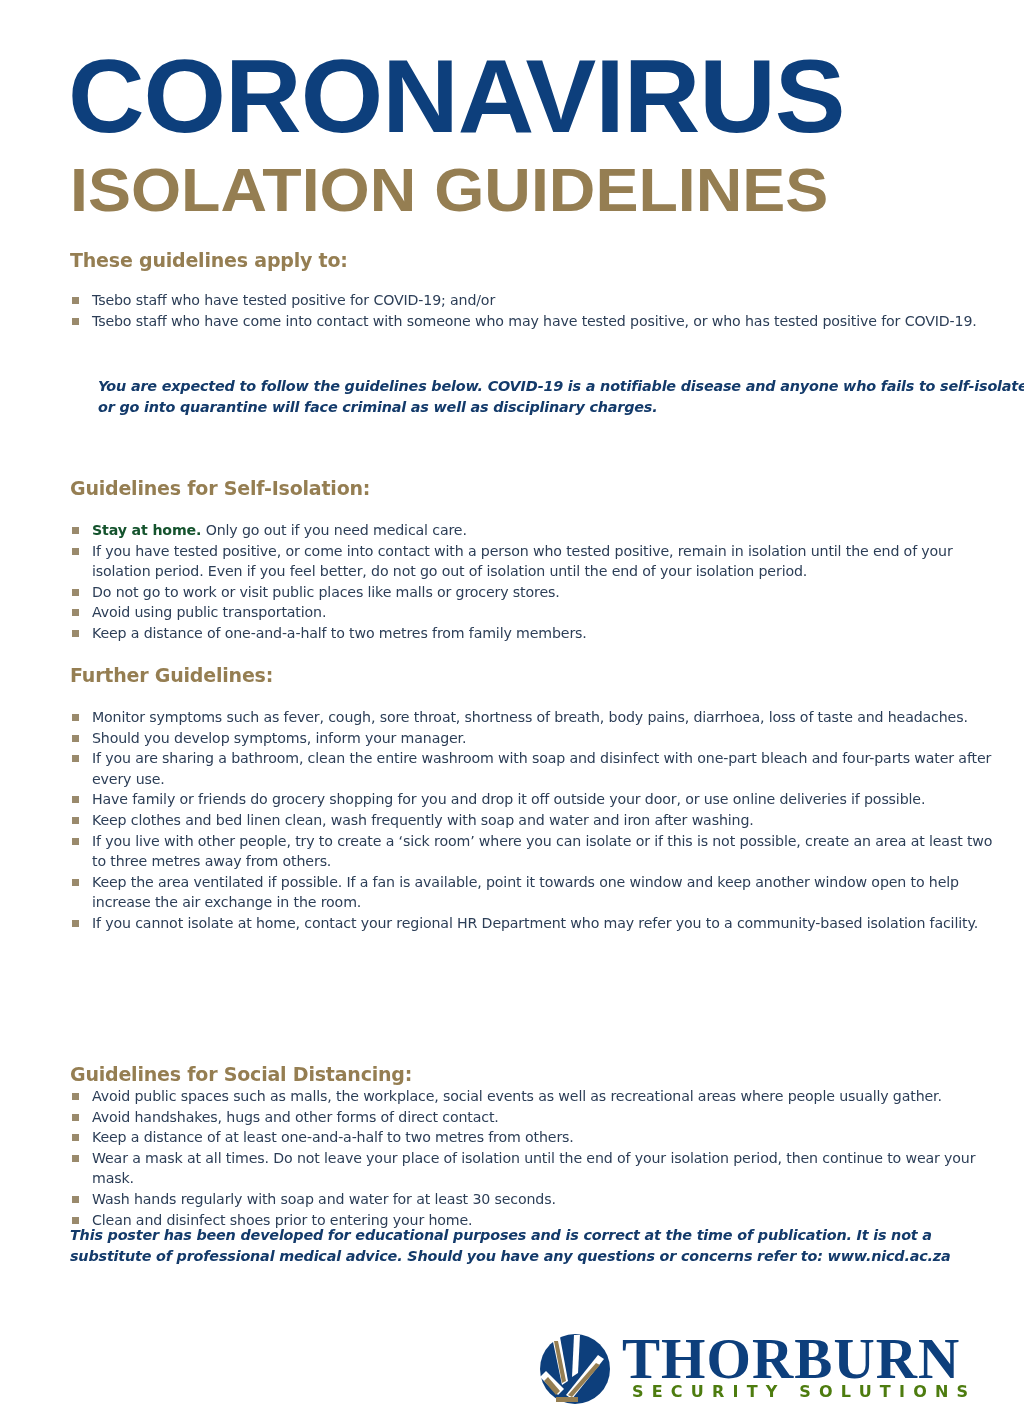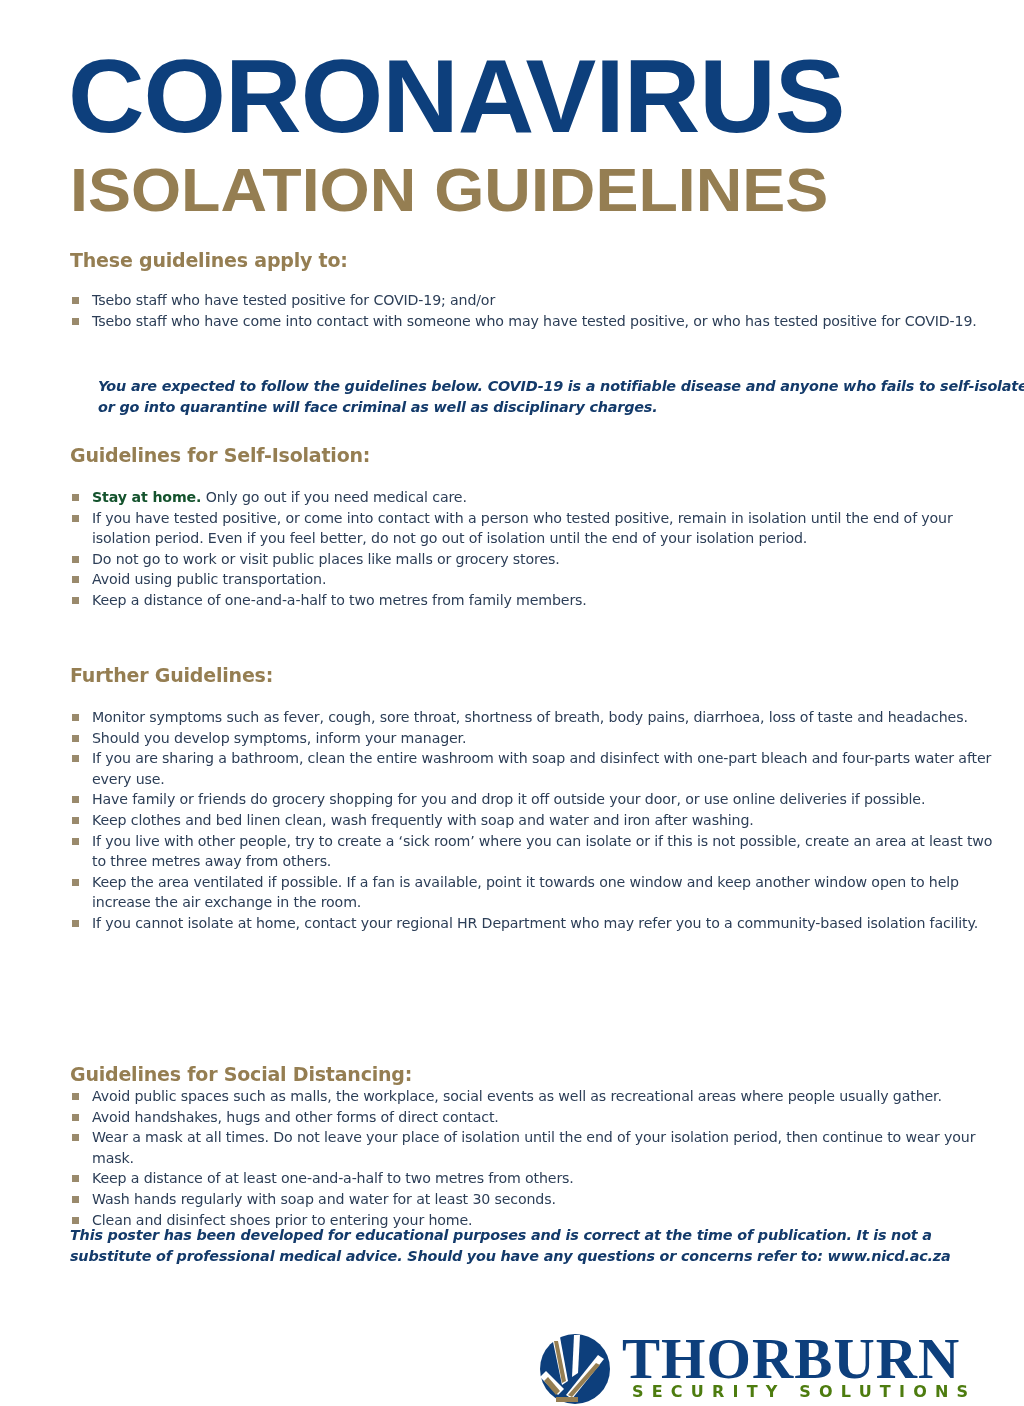--- a/index.html
+++ b/index.html
@@ -67,21 +67,21 @@
     <ul class="bullets" style="margin-top:18px;">
       <li><span class="bullet"></span><span>Tsebo staff who have tested positive for COVID-19; and/or</span></li>
       <li><span class="bullet"></span><span>Tsebo staff who have come into contact with someone who may have tested positive, or who has tested positive for COVID-19.</span></li>
     </ul>
   </div>
 
   <div class="section" style="top:376px;margin-left:28px;">
     <p class="notice">You are expected to follow the guidelines below. COVID-19 is a notifiable disease and anyone who fails to self-isolate or go into quarantine will face criminal as well as disciplinary charges.</p>
   </div>
 
-  <div class="section" style="top:443px;">
+  <div class="section" style="top:476px;">
     <h2 class="heading">Guidelines for Self-Isolation:</h2>
     <ul class="bullets" style="margin-top:20px;">
       <li><span class="bullet"></span><b>Stay at home.</b><span> Only go out if you need medical care.</span></li>
       <li><span class="bullet"></span><span>If you have tested positive, or come into contact with a person who tested positive, remain in isolation until the end of your isolation period. Even if you feel better, do not go out of isolation until the end of your isolation period.</span></li>
       <li><span class="bullet"></span><span>Do not go to work or visit public places like malls or grocery stores.</span></li>
       <li><span class="bullet"></span><span>Avoid using public transportation.</span></li>
       <li><span class="bullet"></span><span>Keep a distance of one-and-a-half to two metres from family members.</span></li>
     </ul>
   </div>
 
@@ -97,22 +97,22 @@
       <li><span class="bullet"></span><span>Keep the area ventilated if possible. If a fan is available, point it towards one window and keep another window open to help increase the air exchange in the room.</span></li>
       <li><span class="bullet"></span><span>If you cannot isolate at home, contact your regional HR Department who may refer you to a community-based isolation facility.</span></li>
     </ul>
   </div>
 
   <div class="section" style="top:1062px;">
     <h2 class="heading">Guidelines for Social Distancing:</h2>
     <ul class="bullets" style="">
       <li><span class="bullet"></span><span>Avoid public spaces such as malls, the workplace, social events as well as recreational areas where people usually gather.</span></li>
       <li><span class="bullet"></span><span>Avoid handshakes, hugs and other forms of direct contact.</span></li>
+      <li><span class="bullet"></span><span>Keep a distance of at least one-and-a-half to two metres from others.</span></li>
       <li><span class="bullet"></span><span>Wear a mask at all times. Do not leave your place of isolation until the end of your isolation period, then continue to wear your mask.</span></li>
-      <li><span class="bullet"></span><span>Keep a distance of at least one-and-a-half to two metres from others.</span></li>
       <li><span class="bullet"></span><span>Wash hands regularly with soap and water for at least 30 seconds.</span></li>
       <li><span class="bullet"></span><span>Clean and disinfect shoes prior to entering your home.</span></li>
     </ul>
   </div>
 
   <div class="section" style="top:1225px;">
     <p class="notice">This poster has been developed for educational purposes and is correct at the time of publication. It is not a substitute of professional medical advice. Should you have any questions or concerns refer to: www.nicd.ac.za</p>
   </div>
 
   <div class="logo">

